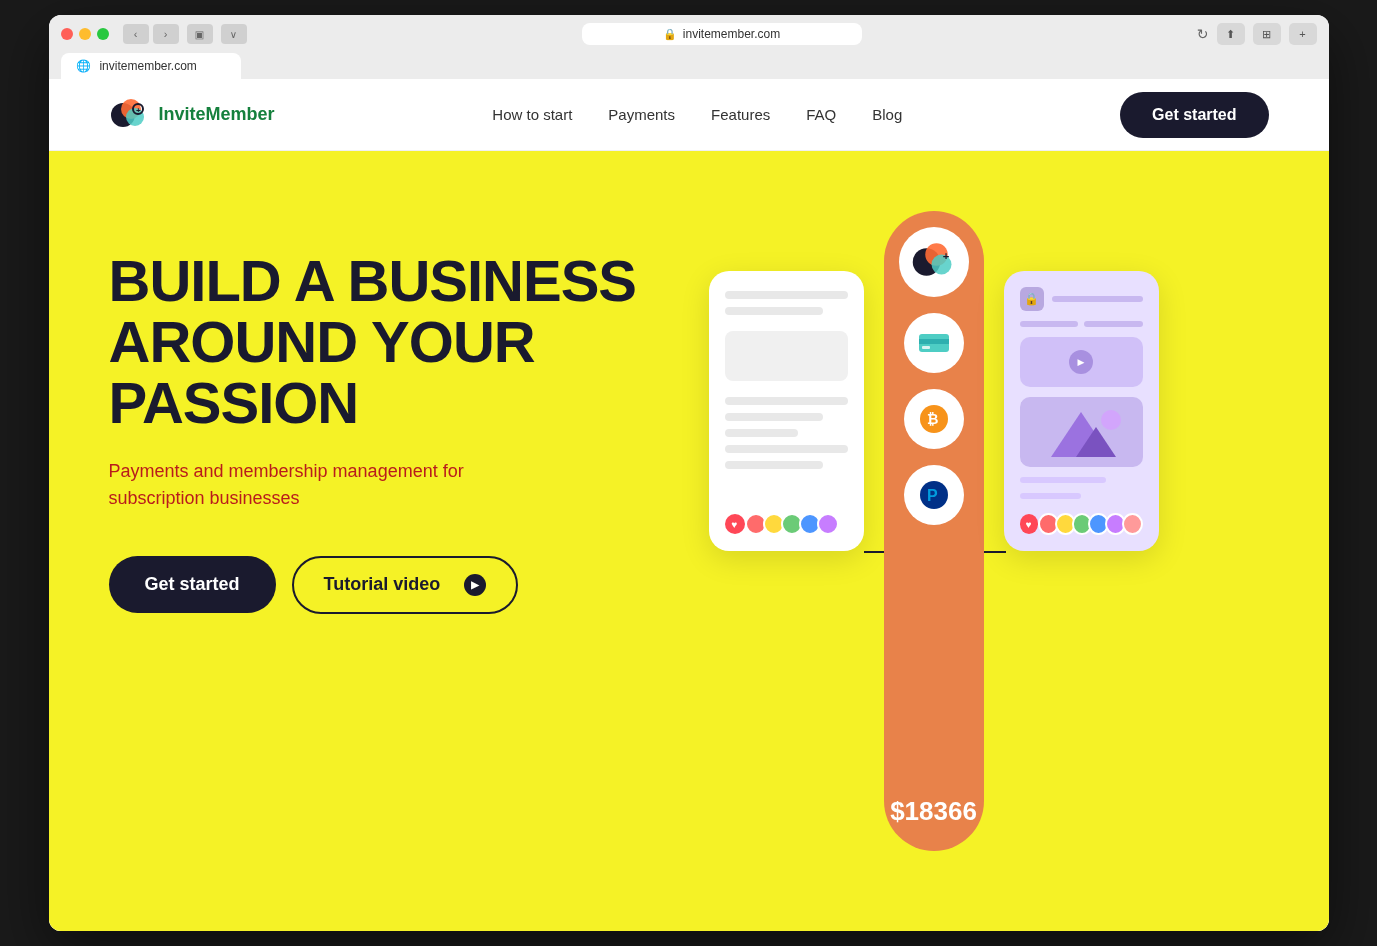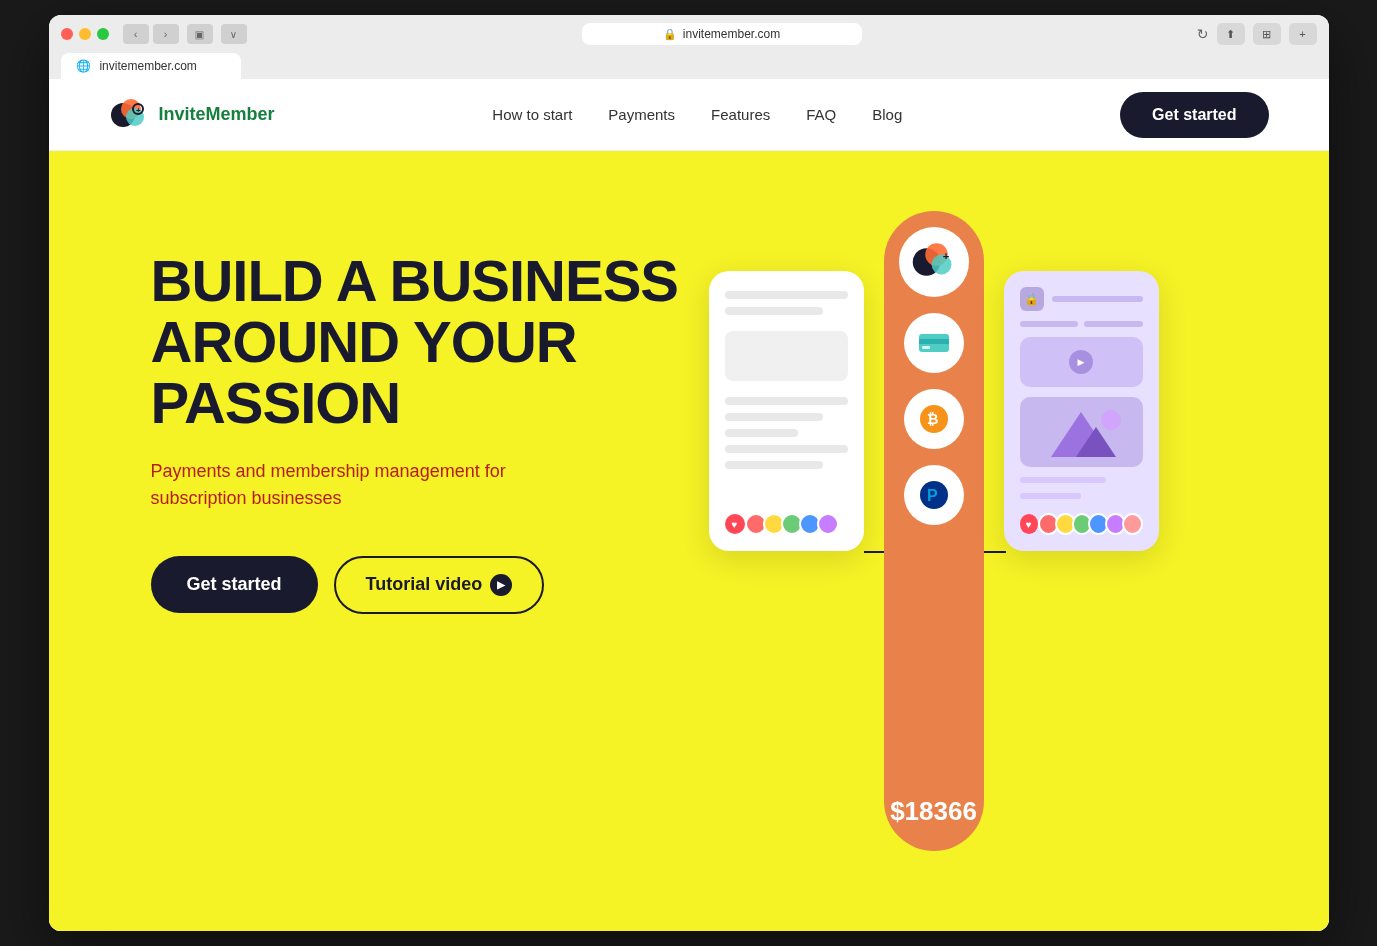--- a/index.html
+++ b/index.html
@@ -160,21 +160,20 @@
       overflow: hidden;
       display: flex;
       align-items: flex-start;
     }
 
     .hero-content {
       max-width: 560px;
       padding-top: 40px;
       position: relative;
       z-index: 2;
-      margin-left: 42px;
     }
 
     .hero-title {
       font-size: 58px;
       font-weight: 900;
       color: #1a1a2e;
       line-height: 1.05;
       text-transform: uppercase;
       margin-bottom: 24px;
       letter-spacing: -1px;
@@ -209,21 +208,21 @@
       background: transparent;
       color: #1a1a2e;
       border: 2.5px solid #1a1a2e;
       border-radius: 50px;
       padding: 16px 30px;
       font-size: 18px;
       font-weight: 800;
       cursor: pointer;
       display: flex;
       align-items: center;
-      gap: 8px;
+      gap: 24px;
     }
 
     .play-icon {
       width: 22px;
       height: 22px;
       background: #1a1a2e;
       border-radius: 50%;
       display: flex;
       align-items: center;
       justify-content: center;

